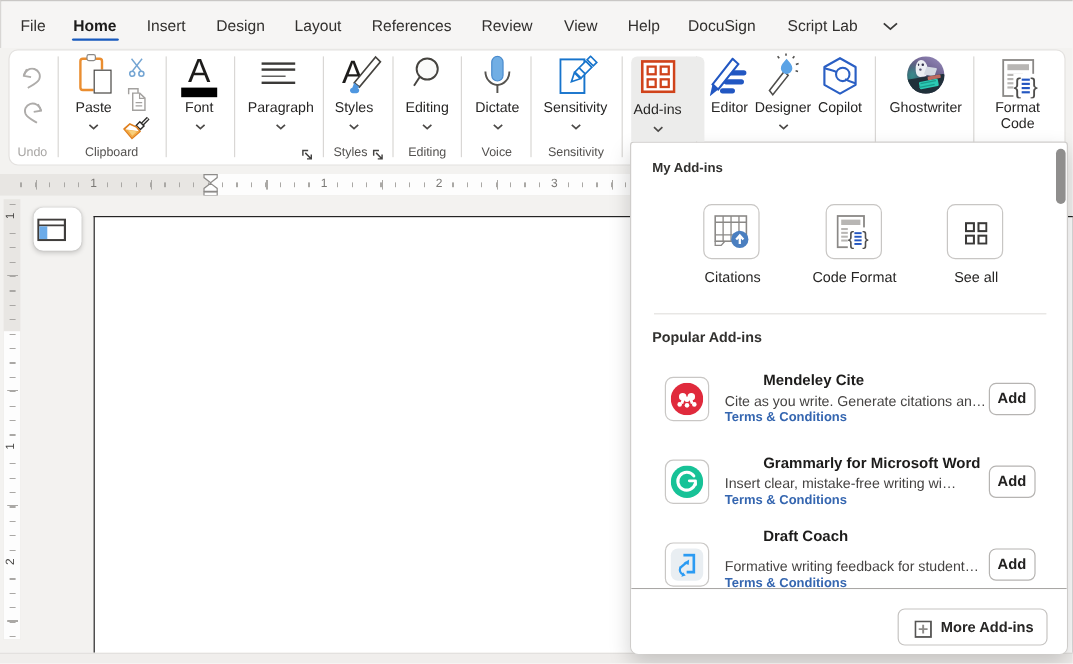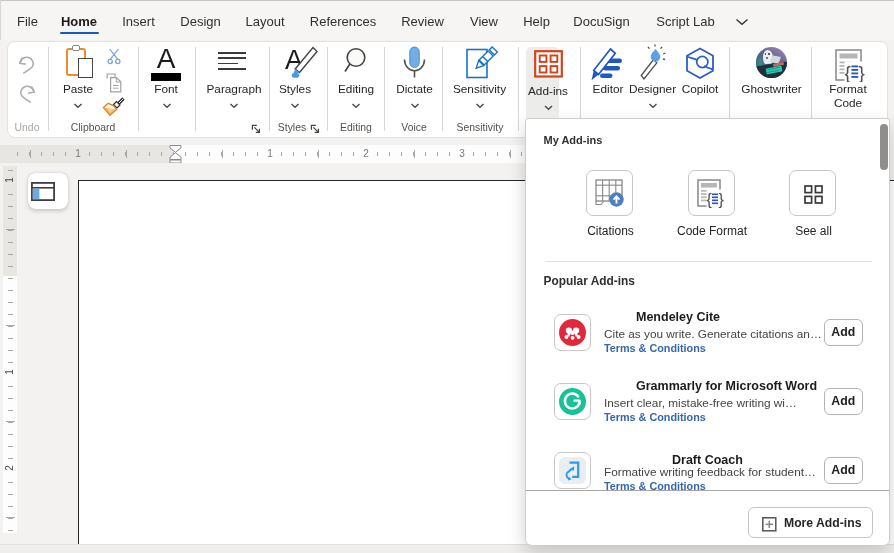--- a/index.html
+++ b/index.html
@@ -28,21 +28,21 @@
   #vruler .minor { position:absolute; top:-7.5px; height:390px; left:4.5px; width:5px;
     background:repeating-linear-gradient(to bottom, transparent 0, transparent 11px, #aaa8a5 11px, #aaa8a5 12px); }
   #vruler .half { position:absolute; top:62.5px; height:310px; left:2.5px; width:9px;
     background:repeating-linear-gradient(to bottom, #aaa8a5 0, #aaa8a5 1px, transparent 1px, transparent 96px); }
   .vnum { position:absolute; left:1px; width:12px; height:12px; text-align:center; font-size:10px; line-height:12px; color:#4b4a48; transform:translateY(-50%) rotate(-90deg); }
   
   #page { position:absolute; left:78px; top:180px; width:817px; height:364px; background:#ffffff; border:1.6px solid #242424; border-bottom:none; }
   #pagebtn { position:absolute; left:28px; top:173px; width:40px; height:36px; background:#fff; border-radius:8px; box-shadow:0 1.5px 4px rgba(0,0,0,.18), 0 0 1.5px rgba(0,0,0,.1); }
   #bottomstrip { position:absolute; left:0; top:544px; width:894px; height:9px; background:#f0eeec; border-top:1px solid #e3e1df; }
   
-  #addinsbtn { position:absolute; left:525.5px; top:46.5px; width:33px; height:71.5px; background:#ececeb; border-radius:5px 5px 0 0; z-index:6; }
+  #addinsbtn { position:absolute; left:525.5px; top:46.5px; width:61px; height:71.5px; background:#ececeb; border-radius:5px 5px 0 0; z-index:6; }
   
   #panel { position:absolute; left:525px; top:117.5px; width:365px; height:427.5px; background:#fff; border:1px solid #cfcdcb; border-radius:3px 3px 6px 6px; box-shadow:0 8px 18px rgba(0,0,0,.18); z-index:5; }
   .card { position:absolute; width:47px; height:46px; top:51.5px; background:#fff; border:1px solid #c8c6c4; border-radius:7px; }
   .cardlabel { position:absolute; top:105px; font-size:12px; color:#262524; transform:translateX(-50%); white-space:nowrap; }
   .rowicon { position:absolute; left:27.5px; width:37px; height:37px; border:1px solid #c9c7c5; border-radius:7px; background:#fff; }
   .rowtitle { position:absolute; left:78px; font-size:12.5px; font-weight:bold; color:#1d1c1b; white-space:nowrap;padding-left:32px; }
   .rowdesc { position:absolute; left:78px; font-size:11.8px; color:#454342; white-space:nowrap; }
   .rowlink { position:absolute; left:78px; font-size:10.8px; color:#3566b0; white-space:nowrap;font-weight:bold; }
   .addbtn { position:absolute; left:297.5px; width:39.5px; height:27px; border:1.4px solid #b6b4b2; border-radius:6px; background:#fff; font-size:12.3px; font-weight:bold; color:#222120; text-align:center; line-height:24.5px; }
 </style>
@@ -409,21 +409,21 @@
   <div class="rowicon" style="top:333.5px;">
     <div style="position:absolute; left:4px; top:4px; width:27px; height:27px; background:#e9eef2; border-radius:6px;"></div>
     <svg style="position:absolute; left:9.5px; top:8px;" width="18" height="20" viewBox="0 0 18 20">
       <path d="M5.5 1.6 H14.2 V15.8 H8.2" fill="none" stroke="#2b9bf3" stroke-width="2.2"></path>
       <line x1="3" y1="12" x2="8.2" y2="7.6" stroke="#2b9bf3" stroke-width="2"></line>
       <polygon points="10.3,5.2 9.9,9.8 5.7,8.2" fill="#2b9bf3"></polygon>
       <path d="M3 11.4 C2 14.6, 3 17, 5.6 17.9" fill="none" stroke="#2b9bf3" stroke-width="1.8"></path>
       <polygon points="3.8,19.6 7.4,18.6 5.2,15.8" fill="#2b9bf3"></polygon>
     </svg>
   </div>
-  <div class="rowtitle" style="top:334px;margin-left:36px;">Draft Coach</div>
+  <div class="rowtitle" style="top:321px;">Draft Coach</div>
   <div class="rowdesc" style="top:346px;">Formative writing feedback for student…</div>
   <div class="rowlink" style="top:361.5px;">Terms &amp; Conditions</div>
   <div class="addbtn" style="top:338.5px;">Add</div>
 
   <div style="position:absolute; left:0; top:371px; width:363px; height:55.5px; background:#fff; border-top:1px solid #a9a7a5; border-radius:0 0 6px 6px;"></div>
   <div style="position:absolute; left:221.5px; top:388px; width:125.5px; height:31px; background:#fff; border:1.4px solid #c6c4c2; border-radius:6px;">
     <svg style="position:absolute; left:13px; top:9px;" width="15" height="15" viewBox="0 0 15 15">
       <rect x="0.8" y="0.8" width="13" height="13" fill="none" stroke="#565554" stroke-width="1.5"></rect>
       <g stroke="#8d8b89" stroke-width="1.6">
         <line x1="7.3" y1="3.6" x2="7.3" y2="11"></line>

